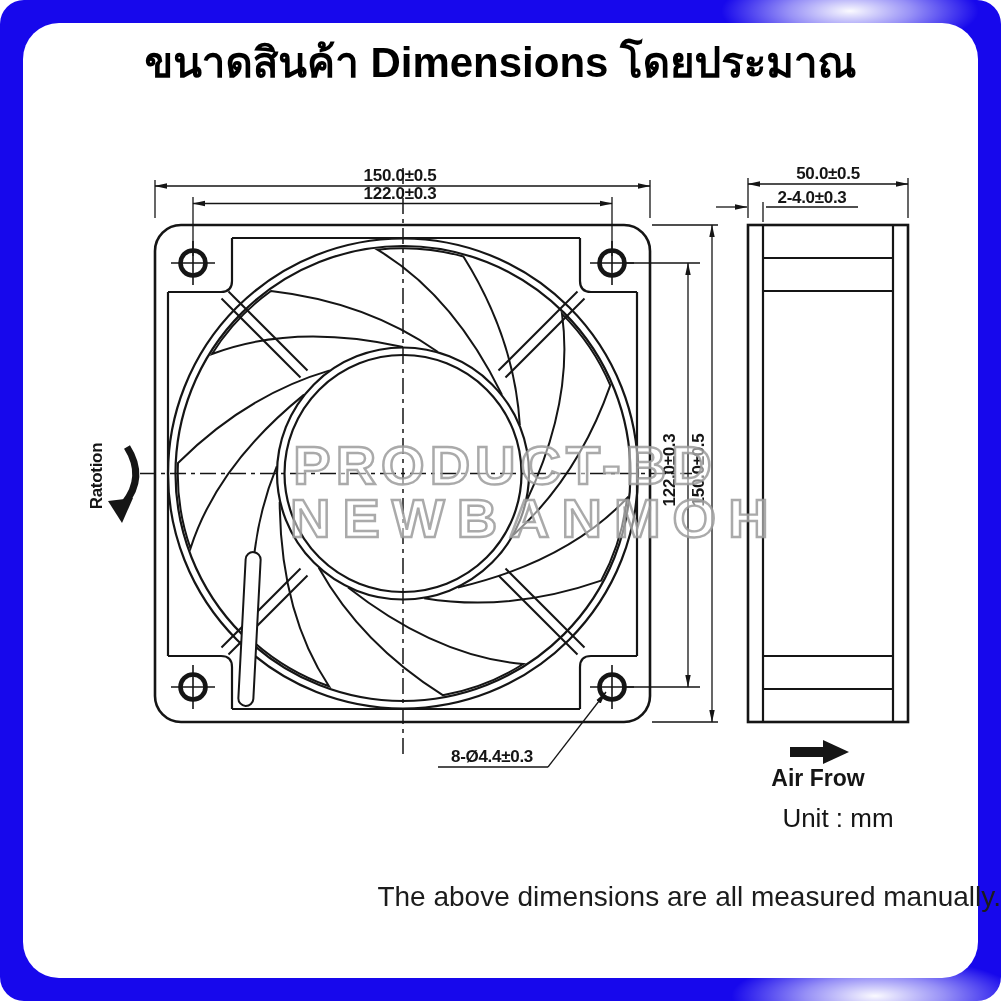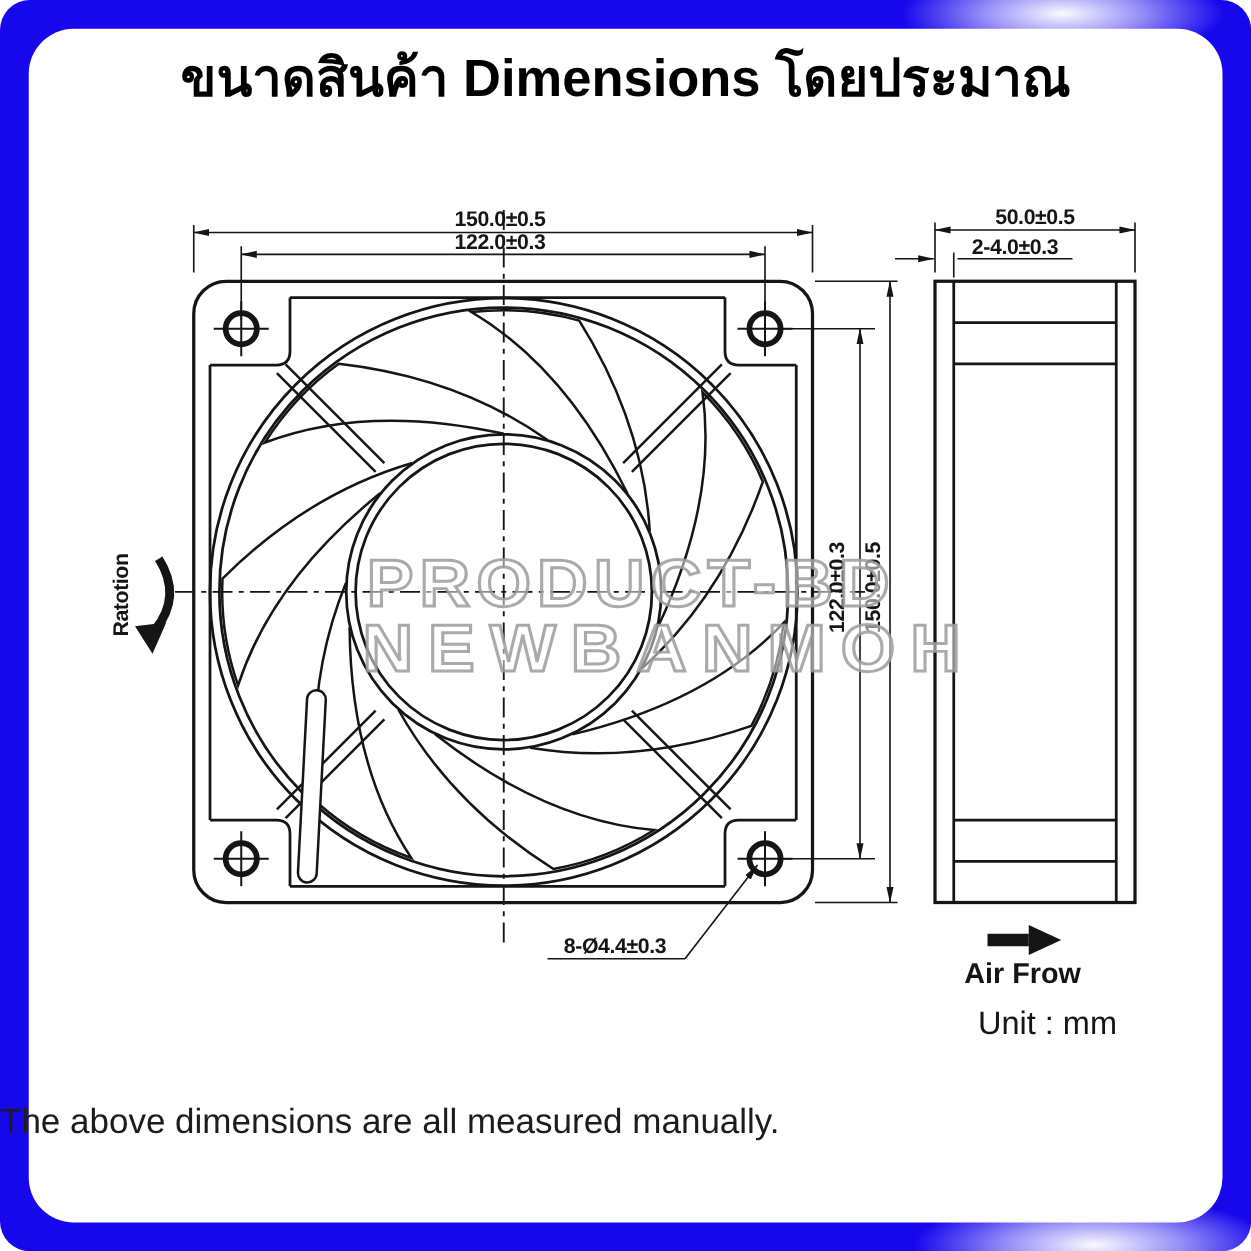--- a/index.html
+++ b/index.html
@@ -13,21 +13,21 @@
   .content{position:absolute;left:23px;top:23px;right:23px;bottom:23px;
            background:#ffffff;border-radius:36px;}
   .title{position:absolute;left:0;right:0;top:36px;text-align:center;
          font-size:42px;font-weight:bold;color:#000;letter-spacing:0px;line-height:54px;}
   .drawing-svg{position:absolute;left:0;top:0;width:1001px;height:1001px;}
   .watermark{position:absolute;left:290px;top:438px;width:430px;text-align:center;
              font-weight:bold;transform:scaleY(0.95);z-index:3;pointer-events:none;
              color:rgba(255,255,255,0.5);-webkit-text-stroke:2.5px rgba(155,155,155,0.85);}
   .wm1{font-size:56px;letter-spacing:5px;line-height:54px;}
   .wm2{font-size:56px;letter-spacing:12px;line-height:56px;}
-  .footer{position:absolute;left:0;right:0;top:876px;text-align:left;color:#1c1c1c;
+  .footer{position:absolute;left:0;right:0;top:876px;text-align:right;color:#1c1c1c;
           font-size:28px;line-height:41px;}
   svg text{font-family:"Liberation Sans",sans-serif;fill:#151515;}
   .dim{font-size:17px;font-weight:bold;letter-spacing:-0.3px;}
   .lbl-air{font-size:23px;font-weight:bold;}
   .lbl-unit{font-size:26px;font-weight:normal;}
   .ln{stroke:#151515;fill:none;}
 </style>
 </head>
 <body>
 

